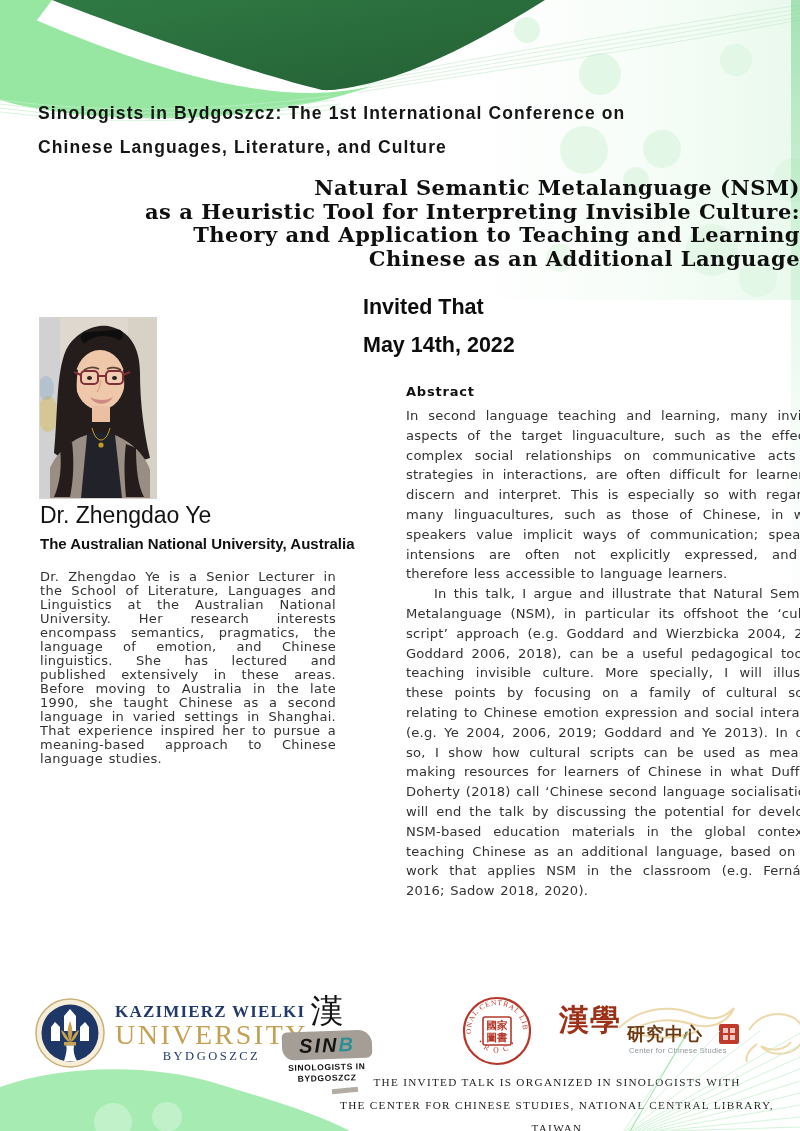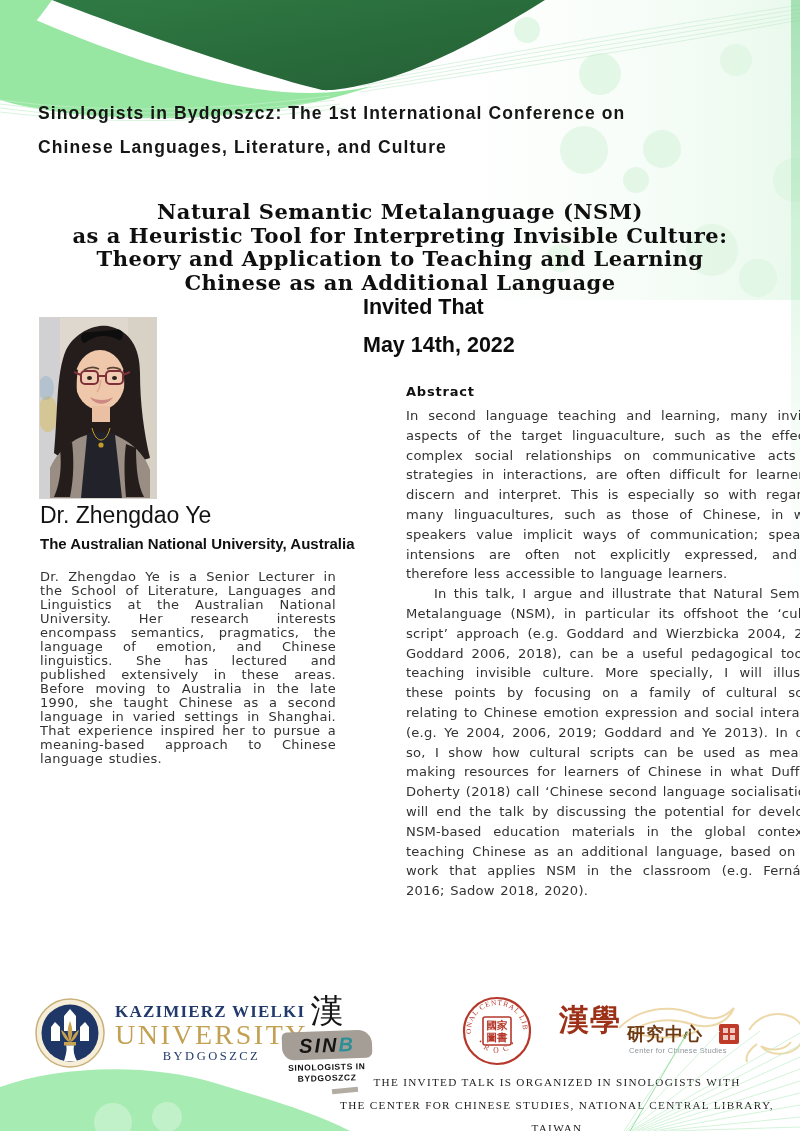--- a/index.html
+++ b/index.html
@@ -18,23 +18,23 @@
     background:linear-gradient(180deg,rgba(110,205,135,.55) 0%,rgba(150,225,170,.30) 35%,rgba(190,240,205,.12) 70%,rgba(200,245,210,0) 100%);
   }
 
   
   .conf-title{
     left:38px;width:724px;font-weight:bold;font-size:17.5px;
     letter-spacing:1.1px;color:#161616;white-space:nowrap;
   }
   .conf-line1{top:103px;} .conf-line2{top:137px;}
   .talk-title{
-    left:0;top:176px;width:800px;text-align:center;
+    left:0;top:176px;width:800px;text-align:right;
     font-family:"DejaVu Serif",serif;font-weight:bold;font-size:21px;
-    line-height:23.5px;letter-spacing:.5px;color:#0f0f0f;margin-top:24px;
+    line-height:23.5px;letter-spacing:.5px;color:#0f0f0f;
   }
 
   
   .photo-frame{left:40px;top:318px;width:116px;height:180px;outline:1px solid #d7d2cb;}
   .speaker-name{left:40px;top:502px;font-size:23px;color:#121212;}
   .speaker-affiliation{left:40px;top:535px;font-size:15px;font-weight:bold;color:#111;}
   .speaker-bio{
     left:40px;top:570px;width:296px;
     font-family:"DejaVu Sans",sans-serif;font-size:13px;line-height:14px;
     letter-spacing:.3px;word-spacing:1.4px;text-align:justify;color:#333;

